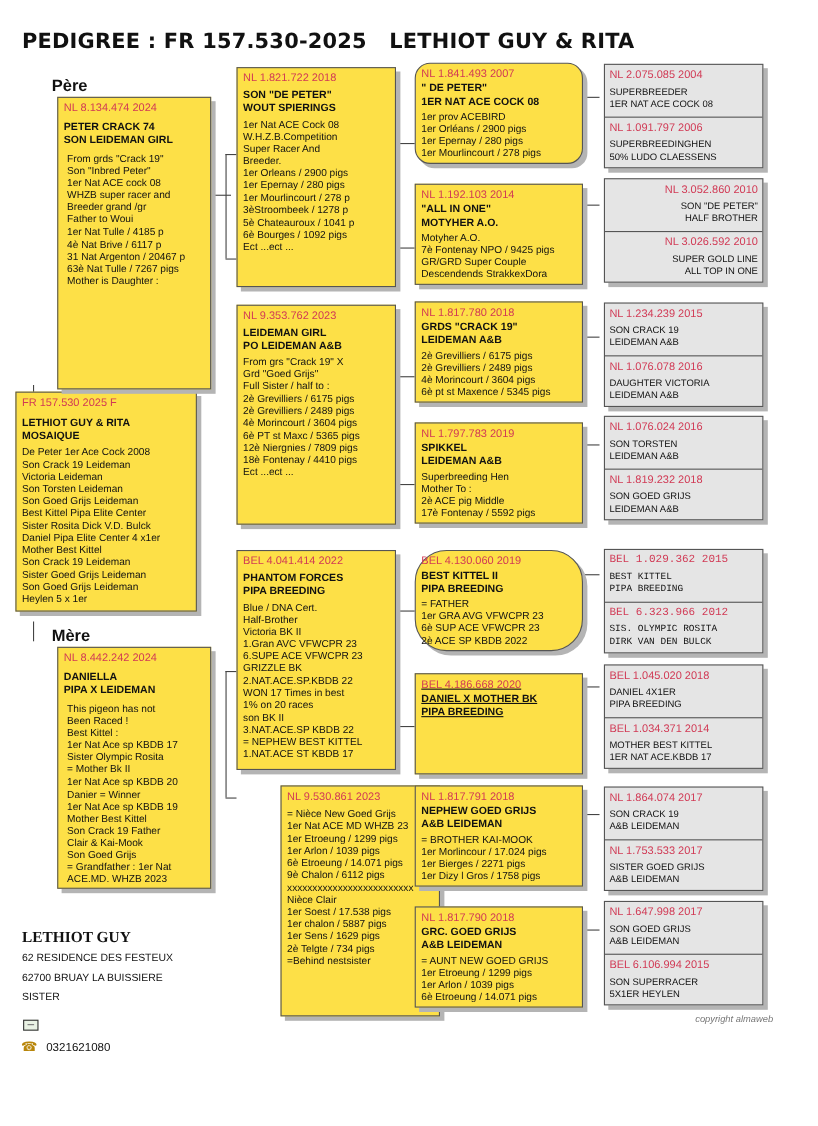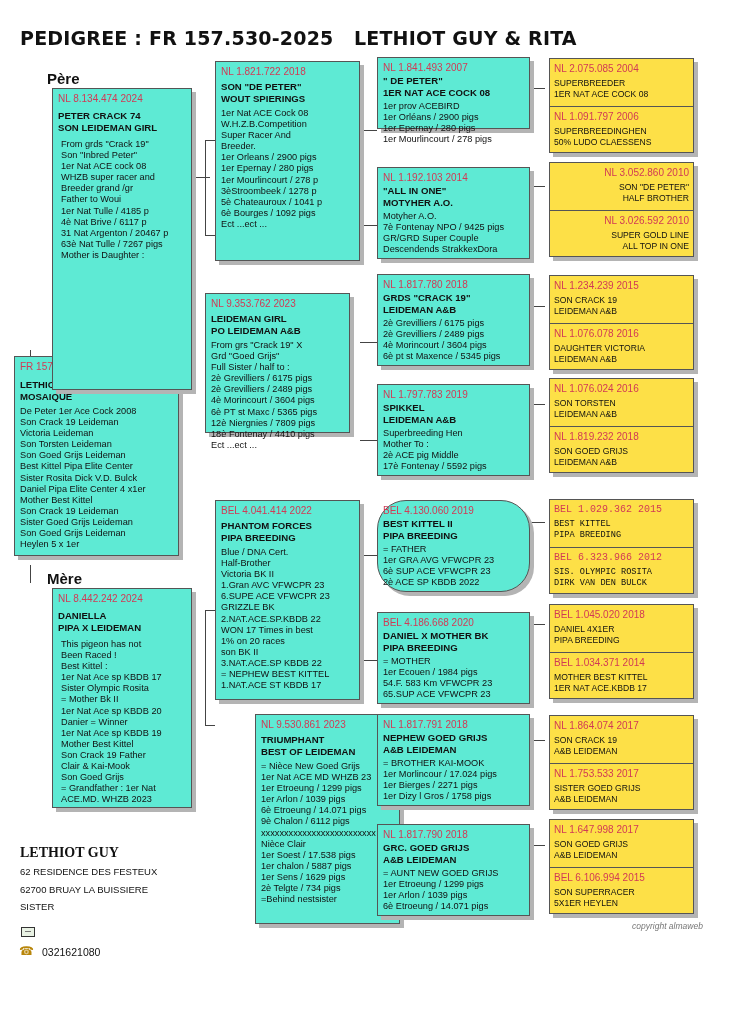--- a/index.html
+++ b/index.html
@@ -1,25 +1,25 @@
 <!DOCTYPE html>
 <html><head>
 <meta charset="utf-8">
 <style>
   html, body { margin:0; padding:0; background:#ffffff; }
   body { width:744px; height:1024px; position:relative; overflow:hidden; font-family:"Liberation Sans", sans-serif; color:#111; }
   .title { position:absolute; left:20px; top:27px; font-family:"DejaVu Sans", sans-serif; font-weight:bold; font-size:19px; letter-spacing:0.2px; color:#111; white-space:pre; }
   .sec-label { position:absolute; font-weight:bold; font-size:15px; color:#111; }
-  .box { position:absolute; background:#5eead4; border:1px solid #555; box-shadow:4px 4px 0 #b4b4b4; box-sizing:border-box; padding:3px 5px; font-size:9.2px; line-height:11.1px; }
+  .box { position:absolute; background:#fde047; border:1px solid #555; box-shadow:4px 4px 0 #b4b4b4; box-sizing:border-box; padding:3px 5px; font-size:9.2px; line-height:11.1px; }
   .box .ring { color:#d13a55; font-size:10px; line-height:13px; }
   .box .name { font-weight:bold; font-size:9.6px; line-height:11.5px; margin-top:3px; }
   .box .notes { margin-top:4px; white-space:pre-line; }
   .box.big .name { margin-top:5px; }
   .box.big .notes { margin-top:6px; padding-left:3px; }
-  .dbl { position:absolute; background:#fde047; border:1px solid #555; box-shadow:4px 4px 0 #b4b4b4; box-sizing:border-box; font-size:8.6px; line-height:11px; }
+  .dbl { position:absolute; background:#e5e5e5; border:1px solid #555; box-shadow:4px 4px 0 #b4b4b4; box-sizing:border-box; font-size:8.6px; line-height:11px; }
   .dbl .half { height:50%; box-sizing:border-box; padding:3px 4px; }
   .dbl .half + .half { border-top:1px solid #555; }
   .dbl .ring { color:#d13a55; font-size:10px; line-height:13px; }
   .dbl .name { margin-top:3px; white-space:pre-line; }
   .line { position:absolute; background:#444; }
   .footer-name { position:absolute; left:20px; top:845px; font-family:"Liberation Serif", serif; font-weight:bold; font-size:14px; }
   .addr { position:absolute; left:20px; font-size:9.5px; }
   .copyright { position:absolute; left:632px; top:921px; font-size:8.5px; font-style:italic; color:#777; }
   .icon-mail { position:absolute; left:21px; top:927px; width:12px; height:8px; border:1px solid #333; background:#e9f2e4; }
   .icon-mail::after { content:""; position:absolute; left:3px; top:3px; width:6px; height:1px; background:#777; }
@@ -74,21 +74,21 @@
 Best Kittel Pipa Elite Center
 Sister Rosita Dick V.D. Bulck
 Daniel Pipa Elite Center 4 x1er
 Mother Best Kittel
 Son Crack 19 Leideman
 Sister Goed Grijs Leideman
 Son Goed Grijs Leideman
 Heylen 5 x 1er</div>
 </div>
 
-<div class="box big" style="left:52px;top:88px;width:140px;height:302px;">
+<div class="box big" style="left:52px;top:88px;width:140px;height:266px;">
   <div class="ring">NL 8.134.474 2024</div>
   <div class="name" style="white-space:pre-line;">PETER CRACK 74
 SON LEIDEMAN GIRL</div>
   <div class="notes">From grds "Crack 19"
 Son "Inbred Peter"
 1er Nat ACE cock 08
 WHZB super racer and
 Breeder grand /gr
 Father to Woui
 1er Nat Tulle / 4185 p
@@ -128,21 +128,21 @@
 Super Racer And
 Breeder.
 1er Orleans / 2900 pigs
 1er Epernay / 280 pigs
 1er Mourlincourt / 278 p
 3èStroombeek / 1278 p
 5è Chateauroux / 1041 p
 6è Bourges / 1092 pigs
 Ect ...ect ...</div>
 </div>
-<div class="box" style="left:205px;top:277px;width:145px;height:140px;margin-top:16px;">
+<div class="box" style="left:215px;top:277px;width:145px;height:200px;">
   <div class="ring">NL 9.353.762 2023</div>
   <div class="name" style="white-space:pre-line;">LEIDEMAN GIRL
 PO LEIDEMAN A&amp;B</div>
   <div class="notes">From grs "Crack 19" X
 Grd "Goed Grijs"
 Full Sister / half to :
 2è Grevilliers / 6175 pigs
 2è Grevilliers / 2489 pigs
 4è Morincourt  / 3604 pigs
 6è PT st Maxc / 5365 pigs
@@ -163,38 +163,36 @@
 2.NAT.ACE.SP.KBDB 22
 WON 17 Times in best
 1% on 20 races
 son BK II
 3.NAT.ACE.SP KBDB 22
 = NEPHEW BEST KITTEL
 1.NAT.ACE ST KBDB 17</div>
 </div>
 <div class="box" style="left:215px;top:714px;width:145px;height:210px;margin-left:40px;">
   <div class="ring">NL 9.530.861 2023</div>
-  <div class="name" style="white-space:pre-line;">TRIUMPHANT
-BEST OF LEIDEMAN</div>
   <div class="notes">= Nièce New Goed Grijs
 1er Nat ACE MD WHZB 23
 1er Etroeung / 1299 pigs
 1er Arlon / 1039 pigs
 6è Etroeung / 14.071 pigs
 9è Chalon / 6112 pigs
 xxxxxxxxxxxxxxxxxxxxxxxxx
 Nièce Clair
 1er Soest / 17.538 pigs
 1er chalon / 5887 pigs
 1er Sens / 1629 pigs
 2è Telgte / 734 pigs
 =Behind nestsister</div>
 </div>
 
-<div class="box" style="left:377px;top:57px;width:153px;height:72px;">
+<div class="box" style="left:377px;top:57px;width:153px;height:92px;border-radius:14px;">
   <div class="ring">NL 1.841.493 2007</div>
   <div class="name" style="white-space:pre-line;margin-top:1px;">" DE PETER"
 1ER NAT ACE COCK 08</div>
   <div class="notes" style="margin-top:3px;">1er prov ACEBIRD
 1er Orléans / 2900 pigs
 1er Epernay / 280 pigs
 1er Mourlincourt / 278 pigs</div>
 </div>
 <div class="box" style="left:377px;top:167px;width:153px;height:92px;">
   <div class="ring">NL 1.192.103 2014</div>
@@ -225,28 +223,24 @@
 </div>
 <div class="box" style="left:377px;top:500px;width:153px;height:92px;border-radius:29px;">
   <div class="ring">BEL 4.130.060 2019</div>
   <div class="name" style="white-space:pre-line;margin-top:1px;">BEST KITTEL II
 PIPA BREEDING</div>
   <div class="notes" style="margin-top:3px;">=  FATHER
 1er GRA AVG VFWCPR 23
 6è SUP ACE VFWCPR 23
 2è ACE SP KBDB 2022</div>
 </div>
-<div class="box" style="left:377px;top:612px;width:153px;height:92px;">
+<div class="box" style="left:377px;top:612px;width:153px;height:92px;text-decoration:underline;">
   <div class="ring">BEL 4.186.668 2020</div>
   <div class="name" style="white-space:pre-line;margin-top:1px;">DANIEL X MOTHER BK
 PIPA BREEDING</div>
-  <div class="notes" style="margin-top:3px;">=   MOTHER
-1er Ecouen / 1984 pigs
-54.F. 583 Km VFWCPR 23
-65.SUP ACE  VFWCPR 23</div>
 </div>
 <div class="box" style="left:377px;top:714px;width:153px;height:92px;">
   <div class="ring">NL 1.817.791 2018</div>
   <div class="name" style="white-space:pre-line;margin-top:1px;">NEPHEW GOED GRIJS
 A&amp;B LEIDEMAN</div>
   <div class="notes" style="margin-top:3px;">= BROTHER KAI-MOOK
 1er Morlincour / 17.024 pigs
 1er Bierges / 2271 pigs
 1er Dizy l Gros / 1758 pigs</div>
 </div>

